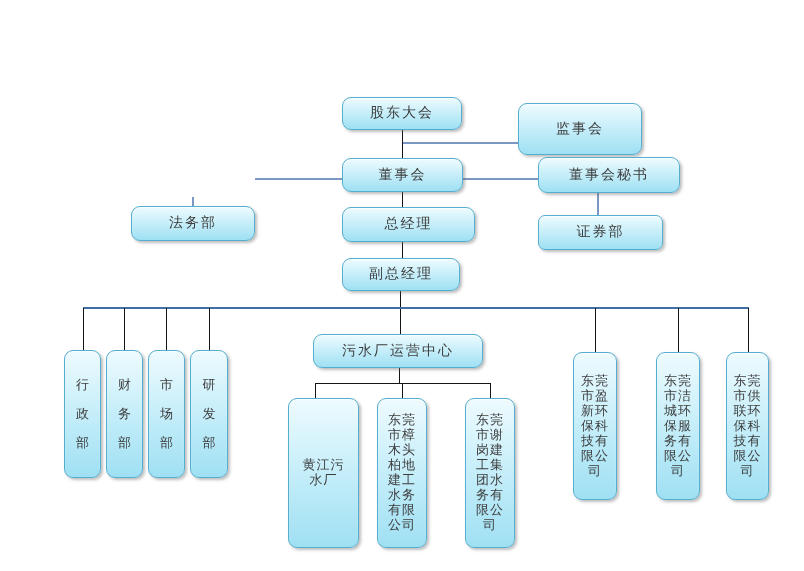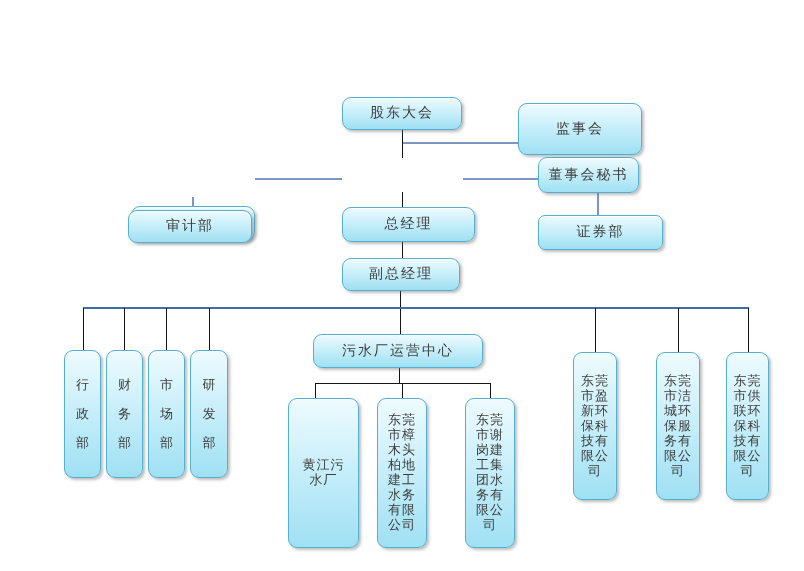--- a/index.html
+++ b/index.html
@@ -52,23 +52,23 @@
   <div class="line lk" style="left:748px;top:308px;width:1px;height:44px;"></div>
 
   <div class="line lk" style="left:399px;top:368px;width:1px;height:15px;"></div>
   <div class="line lk" style="left:315px;top:383px;width:176px;height:1px;"></div>
   <div class="line lk" style="left:315px;top:383px;width:1px;height:15px;"></div>
   <div class="line lk" style="left:402px;top:383px;width:1px;height:15px;"></div>
   <div class="line lk" style="left:490px;top:383px;width:1px;height:15px;"></div>
 
   <div class="node h" style="left:342px;top:97px;width:120px;height:33px;">股东大会</div>
   <div class="node h" style="left:518px;top:103px;width:124px;height:52px;">监事会</div>
+  <div class="node h" style="left:342px;top:158px;width:121px;height:34px;">董事会</div>
   <div class="node h" style="left:131px;top:162px;width:124px;height:35px;margin-top:44px;">法务部</div>
-  <div class="node h" style="left:538px;top:157px;width:101px;height:36px;">董事会秘书</div>
-  <div class="node h" style="left:128px;top:210px;width:124px;height:33px;">审计部</div>
+  <div class="node h" style="left:538px;top:157px;width:142px;height:36px;">董事会秘书</div>
   <div class="node h" style="left:342px;top:207px;width:133px;height:35px;">总经理</div>
   <div class="node h" style="left:538px;top:215px;width:125px;height:35px;border-radius:7px;">证券部</div>
   <div class="node h" style="left:342px;top:258px;width:118px;height:33px;">副总经理</div>
   <div class="node h" style="left:313px;top:334px;width:170px;height:34px;">污水厂运营中心</div>
 
   <div class="node vdept" style="left:64px;top:350px;width:37px;height:128px;">行
 政
 部</div>
   <div class="node vdept" style="left:106px;top:350px;width:37px;height:128px;">财
 务

